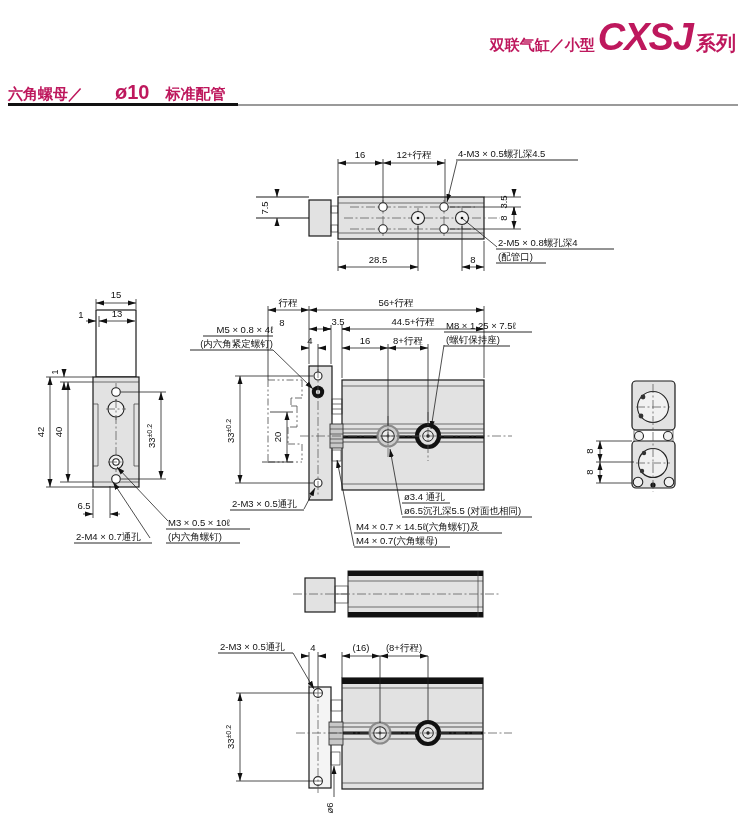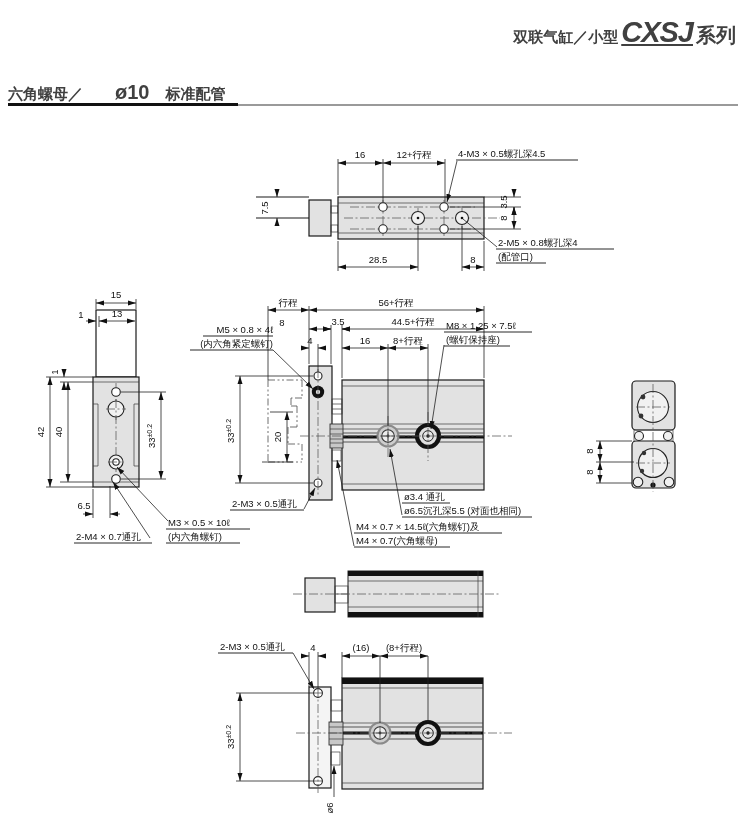--- a/index.html
+++ b/index.html
@@ -1,20 +1,20 @@
 <!DOCTYPE html>
 <html><head>
 <meta charset="utf-8">
 <style>
   html,body{margin:0;padding:0;background:#fff;}
   .page{position:relative;width:750px;height:828px;background:#fff;overflow:hidden;
-        font-family:"Liberation Sans","DejaVu Sans",sans-serif;color:#404040;}
+        font-family:"Liberation Sans","DejaVu Sans",sans-serif;color:#be185d;}
   .series-title{position:absolute;top:18px;right:14px;display:flex;align-items:baseline;gap:3px;}
   .series-title .pre{font-size:15px;font-weight:700;}
-  .series-title .model{font-size:29px;font-weight:800;font-style:italic;letter-spacing:-1px;line-height:1;text-decoration:underline;}
+  .series-title .model{font-size:38px;font-weight:800;font-style:italic;letter-spacing:-1px;line-height:1;}
   .series-title .suf{font-size:20px;font-weight:700;}
   .section-title{position:absolute;top:81px;left:8px;display:flex;align-items:baseline;}
   .section-title .pre{font-size:15px;font-weight:700;}
   .section-title .bore{font-size:20px;font-weight:800;margin-left:32px;}
   .section-title .suf{font-size:15px;font-weight:700;margin-left:16px;text-align:right;}
   .rule-black{position:absolute;left:8px;top:103px;width:230px;height:3px;background:#111;}
   .rule-gray{position:absolute;left:238px;top:104px;width:500px;height:2px;background:#9a9a9a;}
   svg.draw{position:absolute;left:0;top:0;}
   svg text{font-family:"Liberation Sans","DejaVu Sans",sans-serif;font-size:9.5px;fill:#111;text-anchor:middle;}
   svg text.ts{text-anchor:start;} svg text.te{text-anchor:end;}

